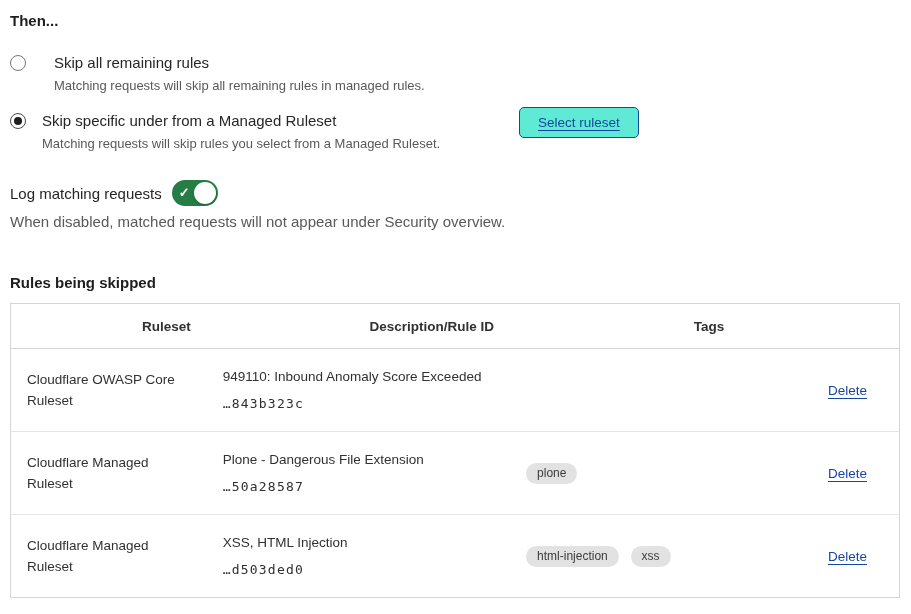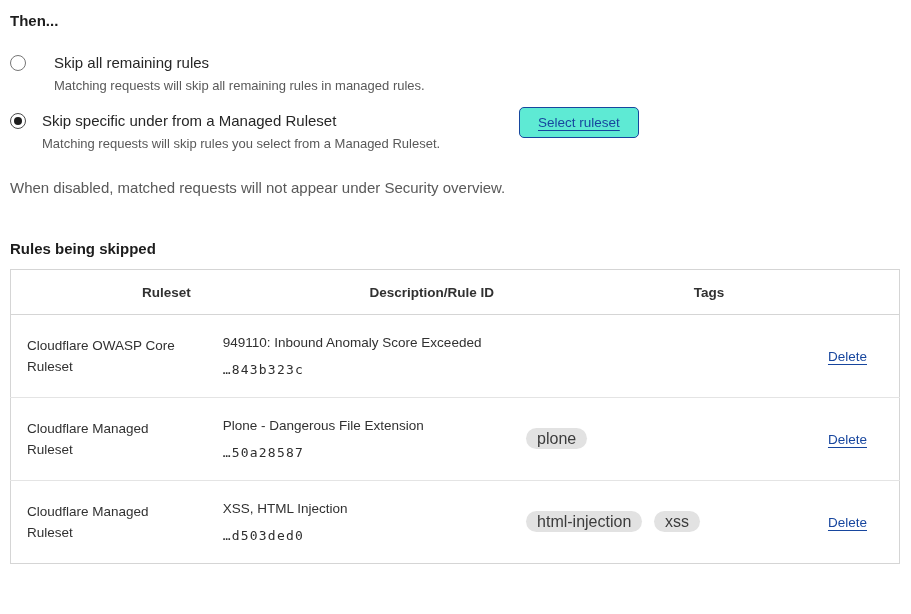--- a/index.html
+++ b/index.html
@@ -83,21 +83,21 @@
     vertical-align:middle;line-height:21px;
   }
   .rules-table tbody tr + tr td{border-top:1px solid var(--row-divider);}
   .desc-line{line-height:16px;white-space:nowrap;}
   .rule-id{
     font-family:"DejaVu Sans Mono", monospace;font-size:13px;letter-spacing:1.2px;
     margin-top:11px;line-height:15px;color:#2e2e2e;
   }
   .tag-pill{
     display:inline-block;background:var(--tag-bg);color:#3c3c3c;
-    border-radius:11px;padding:4px 11px;font-size:16px;line-height:13px;
+    border-radius:11px;padding:4px 11px;font-size:12px;line-height:13px;
     margin-right:8px;white-space:nowrap;
   }
   .delete-cell{text-align:right;padding-right:32px !important;}
   .delete-link{
     color:var(--accent-blue);text-decoration:underline;text-underline-offset:3px;
     font-size:13.5px;cursor:pointer;
   }
 </style>
 </head>
 <body>
@@ -118,20 +118,27 @@
     <div class="radio-option">
       <span class="radio checked"></span>
       <div>
         <div class="radio-label">Skip specific under from a Managed Ruleset</div>
         <div class="radio-desc">Matching requests will skip rules you select from a Managed Ruleset.</div>
       </div>
     </div>
     <button class="select-ruleset-btn"><span>Select ruleset</span></button>
   </div>
 
+  <div class="log-row">
+    <span class="log-label">Log matching requests</span>
+    <span class="toggle">
+      <span class="check-glyph">✓</span>
+      <span class="knob"></span>
+    </span>
+  </div>
   <div class="log-desc">When disabled, matched requests will not appear under Security overview.</div>
 
   <h3 class="rules-heading">Rules being skipped</h3>
 
   <table class="rules-table">
     <colgroup>
       <col style="width:196px">
         <col style="width:303px">
         <col style="width:230px">
         <col style="width:159px">

